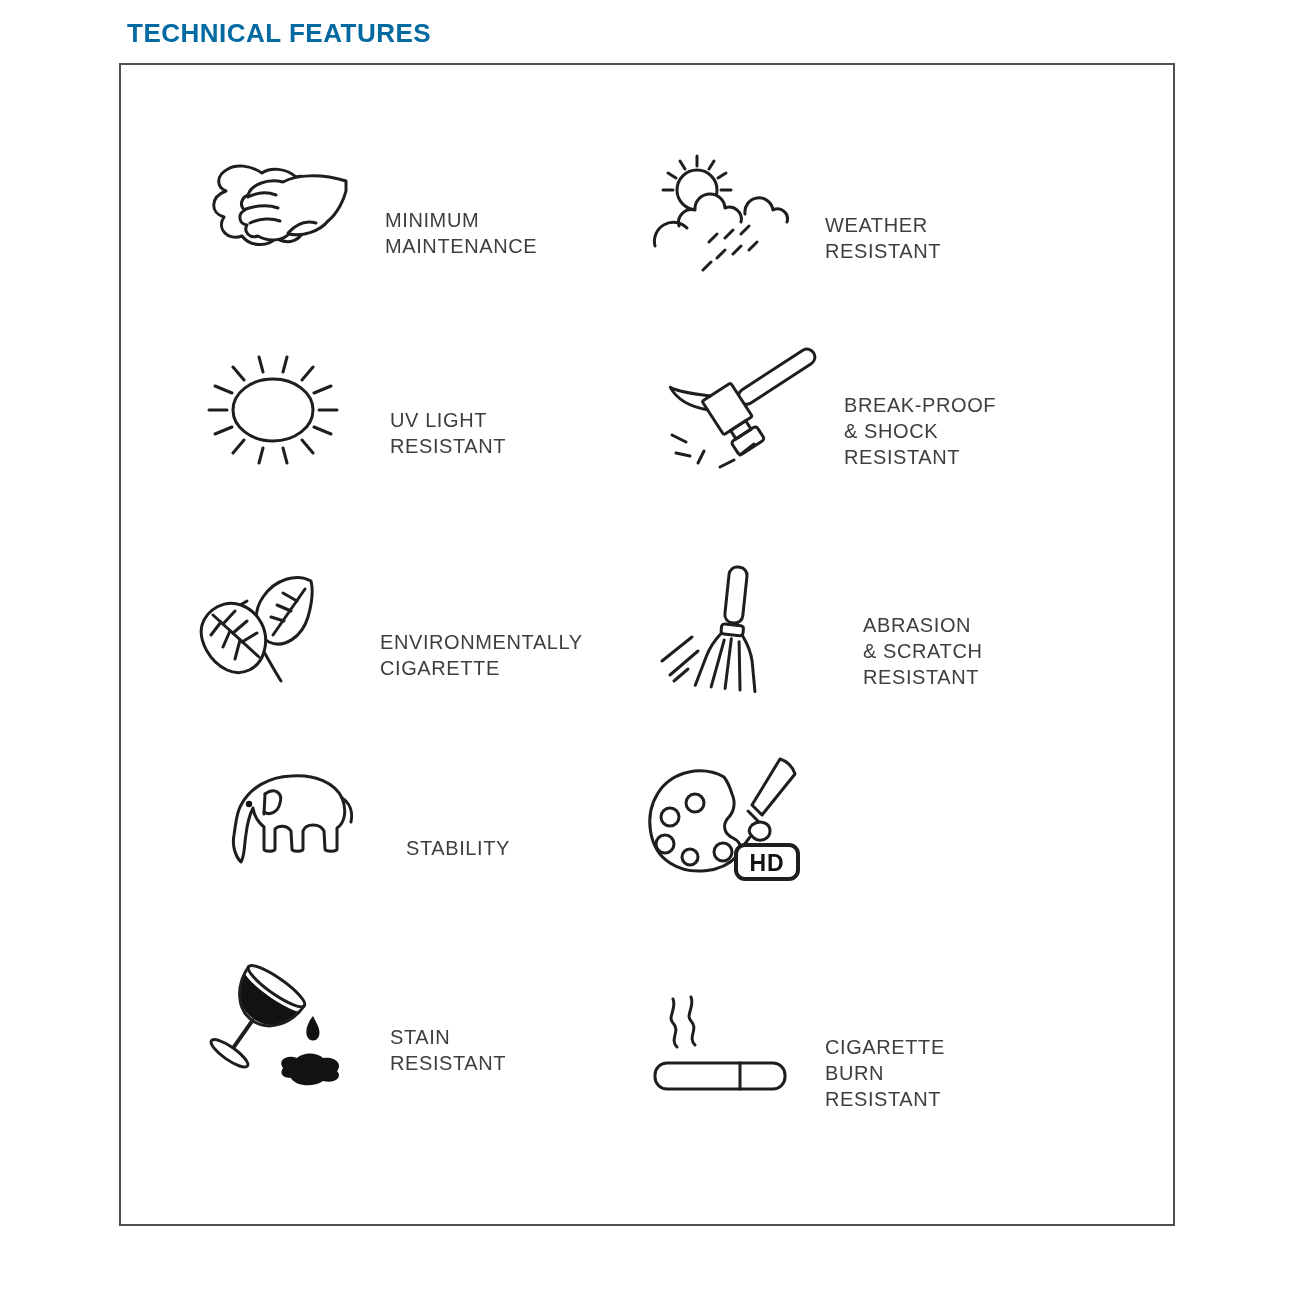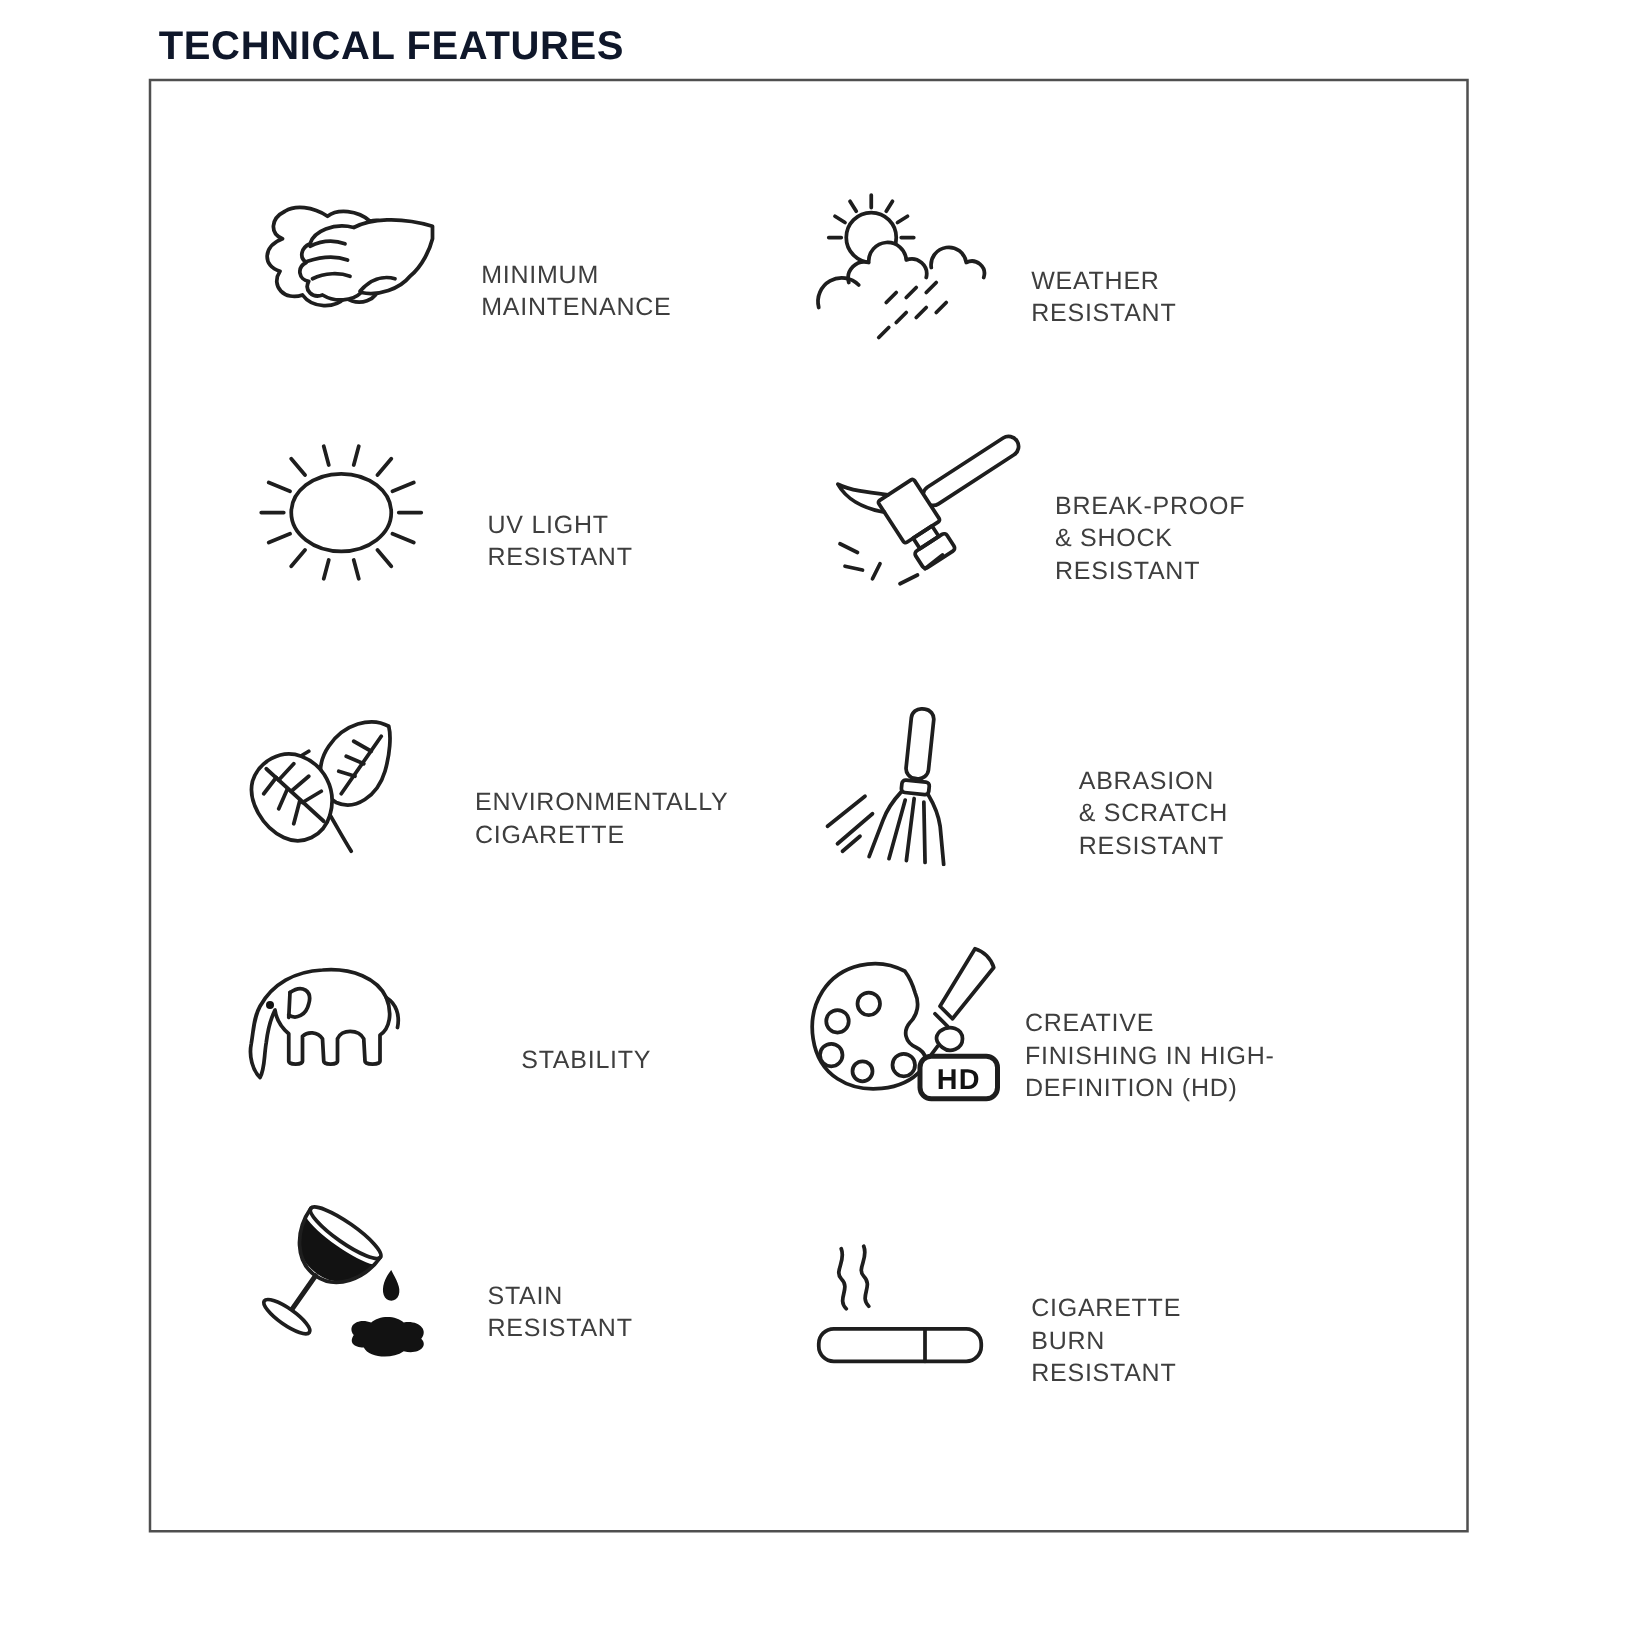--- a/index.html
+++ b/index.html
@@ -5,22 +5,22 @@
   html,body { margin:0; padding:0; }
   body {
     width:1300px; height:1300px;
     background:#ffffff;
     font-family:"Liberation Sans", sans-serif;
     position:relative;
     overflow:hidden;
   }
   .title {
     position:absolute; left:127px; top:18px;
-    font-size:32px; font-weight:bold;
-    color:#0f172a; letter-spacing:0.5px;
+    font-size:26px; font-weight:bold;
+    color:#0369a1; letter-spacing:0.5px;
   }
   .frame {
     position:absolute; left:119px; top:63px;
     width:1056px; height:1163px;
     border:2px solid #4f4f4f;
     box-sizing:border-box;
     background:#ffffff;
   }
   .cell { position:absolute; display:flex; align-items:center; height:130px; }
   .icon { width:160px; height:130px; flex:0 0 160px;
@@ -30,21 +30,21 @@
     color:#3e3e3e; white-space:pre-line; max-width:270px;margin-top:45px;
   }
   .col-left  .label { margin-left:35px; }
   .col-right .label { margin-left:20px; }
   .c1  { left:190px; top:145px; }
   .c2  { left:645px; top:150px; }
   .c3  { left:195px; top:345px;align-items:center; }
   .c4  { left:664px; top:343px; }
   .c5  { left:185px; top:567px; }
   .c6  { left:650px; top:563px;gap:33px; }
-  .c7  { left:178px; top:760px;gap:44px; }
+  .c7  { left:211px; top:760px; }
   .c8  { left:640px; top:757px; }
   .c9  { left:195px; top:962px; }
   .c10 { left:645px; top:985px; }
   
   .ln { fill:none; stroke:#1e1e1e; stroke-width:3; stroke-linecap:round; stroke-linejoin:round; }
   .lw { fill:#ffffff; stroke:#1e1e1e; stroke-width:3; stroke-linecap:round; stroke-linejoin:round; }
   .fw { fill:#ffffff; stroke:none; }
   .fb { fill:#121212; stroke:none; }
   .hd-text { font-family:"Liberation Sans", sans-serif; font-size:23px; font-weight:bold;
              fill:#121212; letter-spacing:1px; }
@@ -175,23 +175,20 @@
       <path class="lw" d="M84,20 C62,8 32,14 18,36 C4,58 8,92 30,106 C50,119 82,116 97,99 C103,92 101,85 93,81 C84,77 82,68 88,61 C94,55 96,46 92,37 C90,30 87,24 84,20 Z"></path>
       <circle class="ln" cx="30" cy="60" r="9"></circle>
       <circle class="ln" cx="55" cy="46" r="9"></circle>
       <circle class="ln" cx="25" cy="87" r="9"></circle>
       <circle class="ln" cx="50" cy="100" r="8"></circle>
       <circle class="ln" cx="83" cy="95" r="9"></circle>
       <rect class="lw" x="96" y="88" width="62" height="34" rx="9" style="stroke-width:4"></rect>
       <text class="hd-text" x="127" y="114" text-anchor="middle">HD</text>
     </svg>
   </div>
-  <div class="label">CREATIVE
-FINISHING IN HIGH-
-DEFINITION (HD)</div>
 </div>
 
 <div class="cell c9 col-left">
   <div class="icon">
     <svg width="160" height="130" viewBox="0 0 160 130">
       <g transform="translate(62,52) rotate(35)">
         <path class="fb" d="M-33,-26 C-20,-20 20,-20 33,-26 C31,-6 18,6 0,6 C-18,6 -31,-6 -33,-26 Z"></path>
         <path class="ln" d="M-34,-34 C-34,-12 -20,8 0,8 C20,8 34,-12 34,-34"></path>
         <ellipse class="ln" cx="0" cy="-34" rx="34" ry="8"></ellipse>
         <path class="ln" d="M0,8 L0,46" style="stroke-width:4"></path>

